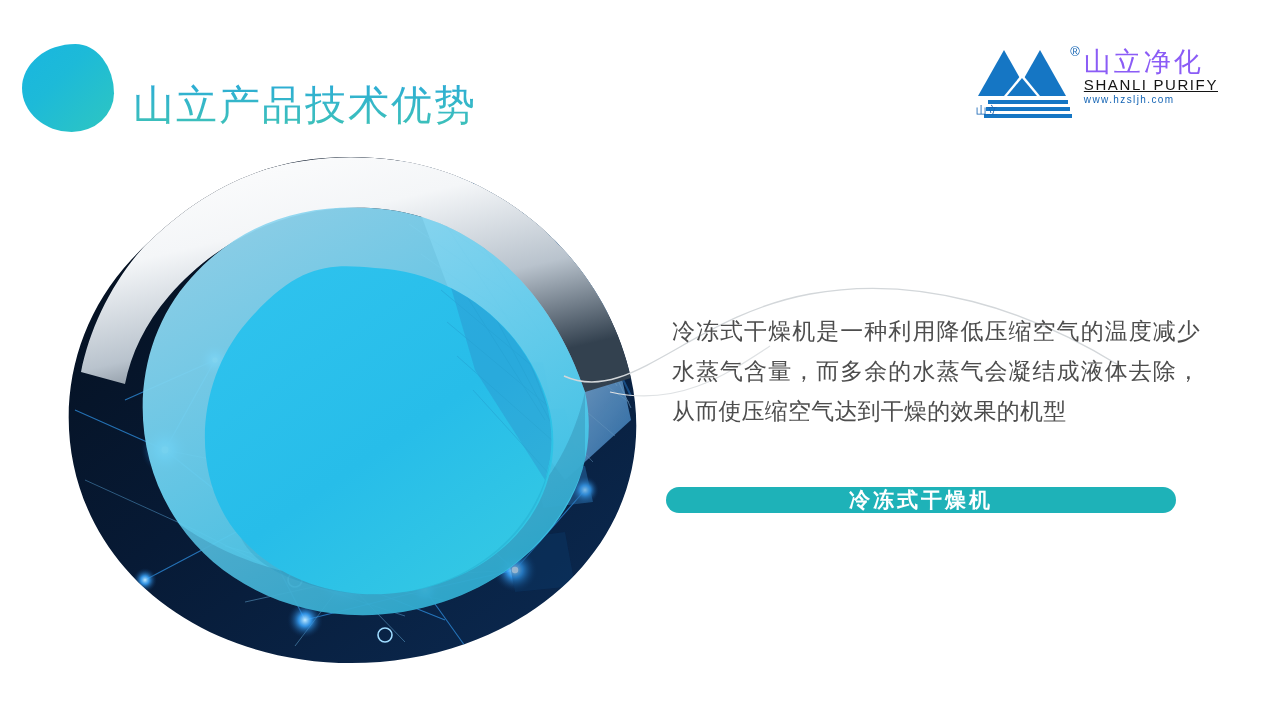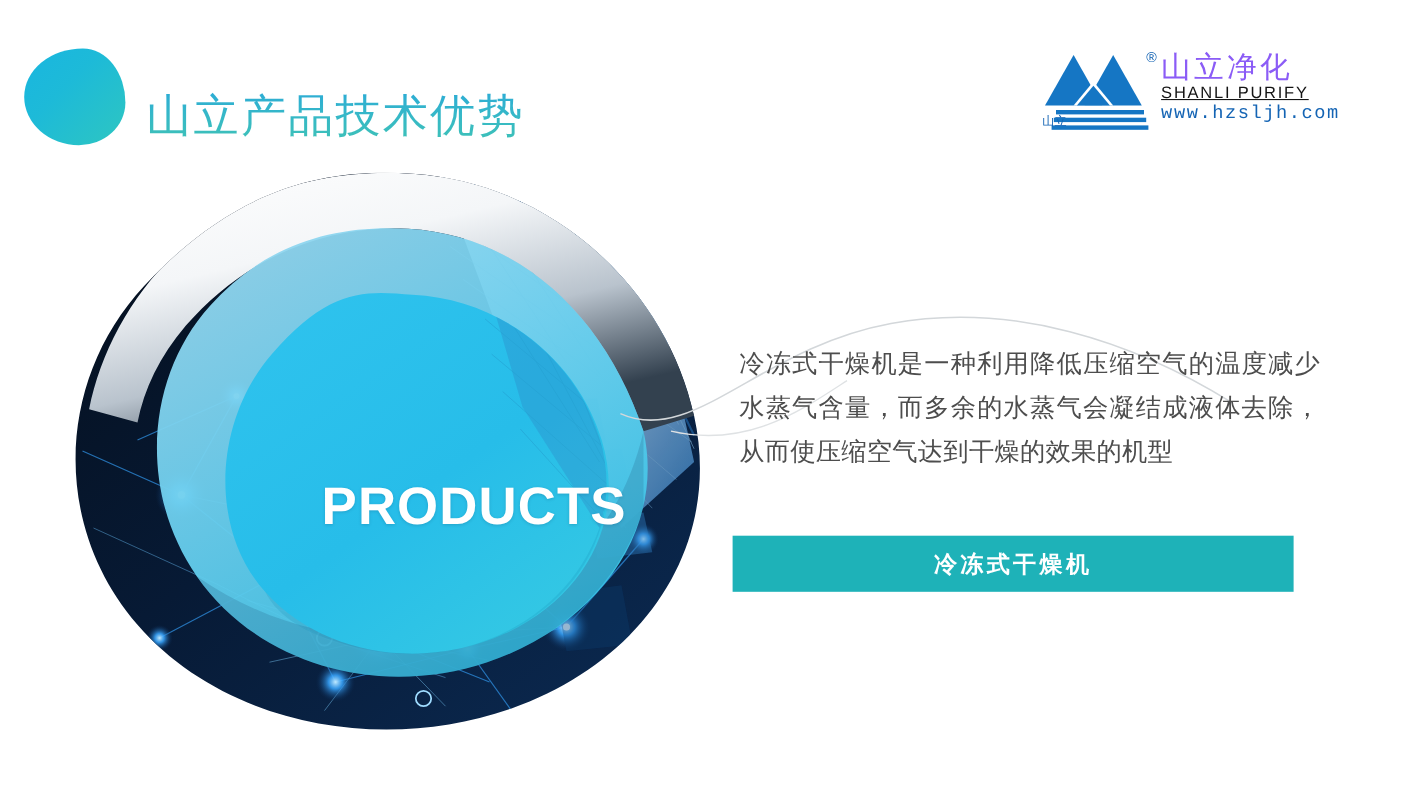--- a/index.html
+++ b/index.html
@@ -33,22 +33,22 @@
   .logo-sub-cn{
     position:absolute;left:2px;bottom:8px;font-size:11px;color:#1464b4;
     font-family:"DejaVu Sans",sans-serif;letter-spacing:0px;
   }
   .logo-reg{position:absolute;right:2px;top:0px;font-size:13px;color:#1464b4;}
   .logo-text{margin-left:2px;padding-top:4px;}
   .logo-cn{font-size:27px;color:#8b5cf6;letter-spacing:3px;line-height:1.02;
            font-family:"DejaVu Sans",sans-serif;font-weight:400;}
   .logo-en{font-size:15px;color:#141414;letter-spacing:1.6px;line-height:1.15;
            font-family:"Liberation Sans",sans-serif;text-decoration:underline;}
-  .logo-url{font-size:17px;color:#1464b4;letter-spacing:1.4px;line-height:1.3;
-            font-family:Liberation Mono, monospace;}
+  .logo-url{font-size:10px;color:#1464b4;letter-spacing:1.4px;line-height:1.3;
+            font-family:Liberation Sans, sans-serif;}
 
   
   .art{position:absolute;left:45px;top:150px;width:620px;height:520px;}
   .art svg{position:absolute;inset:0;}
 
   .art-label{
     position:absolute;left:0;top:0;width:620px;height:520px;
     pointer-events:none;
   }
   .lbl-cn{
@@ -68,22 +68,22 @@
   .connector{position:absolute;left:560px;top:280px;width:640px;height:130px;}
 
   
   .body-text{
     position:absolute;left:672px;top:311px;width:528px;
     font-size:23px;line-height:40px;color:#4d4d4d;
     font-family:"DejaVu Sans",sans-serif;
     letter-spacing:0.2px;text-align:justify;
   }
   .banner{
-    position:absolute;left:666px;top:487px;width:510px;height:51px;
-    background:#1eb2b8;display:flex;align-items:center;justify-content:center;
+    position:absolute;left:666px;top:487px;width:510px;height:26px;
+    background:#1eb2b8;display:flex;align-items:center;justify-content:center;border-radius:16px;
   }
   .banner-label{
     color:#ffffff;font-size:21px;font-weight:700;letter-spacing:3px;
     font-family:"DejaVu Sans",sans-serif;
   }
 </style>
 </head>
 <body>
 
 <div class="slide">
@@ -278,21 +278,20 @@
               <path d="M428,240 L506,326"></path>
           </g>
         </g>
 
         <path d="M196,388 C248,446 340,460 414,426 C468,400 500,356 506,306
                  C490,400 390,462 286,440 C238,430 208,412 196,388 Z" fill="#0f7fa8" opacity="0.16"></path>
       </g>
     </svg>
 
     <div class="art-label">
-      <div class="lbl-en">PRODUCTS</div>
     </div>
   </div>
 
   <svg class="connector" width="640" height="130" viewBox="0 0 640 130" xmlns="http://www.w3.org/2000/svg">
     <path d="M4,96 C70,126 130,36 250,14 C360,-6 470,30 560,86" fill="none" stroke="#d3d7da" stroke-width="1.4"></path>
     <path d="M50,112 C120,128 170,92 210,66" fill="none" stroke="#dfe2e4" stroke-width="1.2"></path>
   </svg>
 
   <div class="body-text">冷冻式干燥机是一种利用降低压缩空气的温度减少水蒸气含量，而多余的水蒸气会凝结成液体去除，从而使压缩空气达到干燥的效果的机型</div>
 

